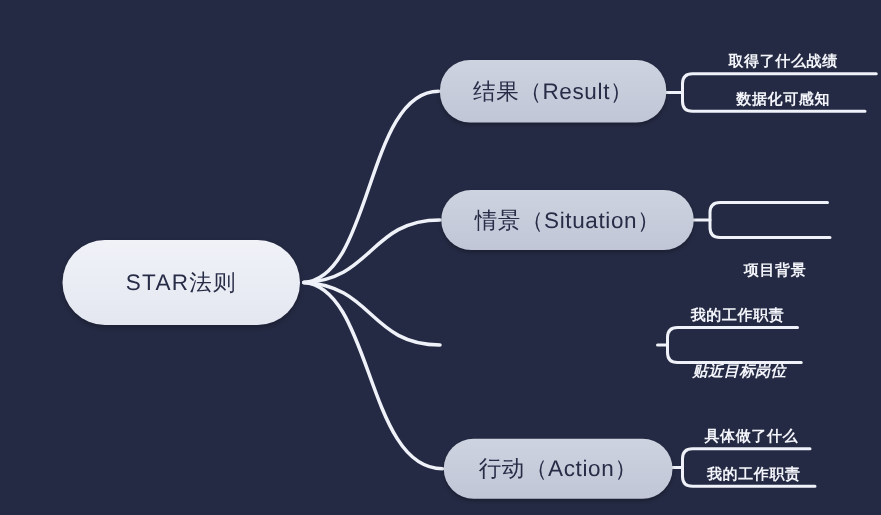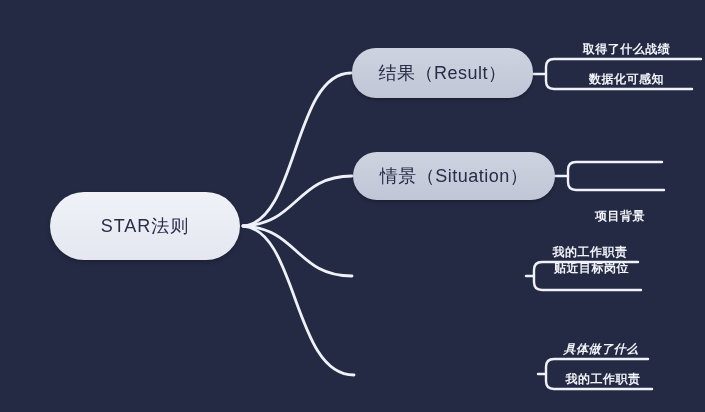--- a/index.html
+++ b/index.html
@@ -39,22 +39,22 @@
   .leaf{
     position:absolute;height:19px;line-height:19px;
     color:#f2f4f9;font-weight:bold;font-size:12px;
     text-align:center;white-space:nowrap;letter-spacing:.5px;
   }
   .l11{left:552px;top:40px;width:149px;}
   .l12{left:524px;top:70px;width:140px;text-align:right;}
   .l21{left:574px;top:143px;width:90px;}
   .l22{left:574px;top:171px;width:92px;margin-top:36px;}
   .l31{left:540px;top:243px;width:100px;}
-  .l32{left:540px;top:259px;width:103px;}
-  .l41{left:552px;top:340px;width:98px;font-style:italic;}
+  .l32{left:540px;top:288px;width:103px;font-style:italic;}
+  .l41{left:552px;top:340px;width:98px;}
   .l42{left:552px;top:370px;width:102px;}
 </style>
 </head>
 <body>
 
 <div class="canvas">
 
   <svg class="edges" width="705" height="412" viewBox="0 0 705 412">
 
     <path class="edge" d="M 243 226 C 298 222, 293 73, 351 73"></path>
@@ -69,20 +69,21 @@
     <path class="leafline" d="M 638 262 L 542 262 Q 534 262 534 270 L 534 282 Q 534 290 542 290 L 641 290"></path>
     <path class="leafline" d="M 526 276 L 534 276"></path>
     <path class="leafline" d="M 648 359 L 554 359 Q 546 359 546 367 L 546 381 Q 546 389 554 389 L 652 389"></path>
     <path class="leafline" d="M 538 374 L 546 374"></path>
   </svg>
 
   <div class="node root-node">STAR法则</div>
 
   <div class="node branch-node b1">结果（Result）</div>
   <div class="node branch-node b2">情景（Situation）</div>
+  <div class="node branch-node b4">行动（Action）</div>
 
   <div class="leaf l11">取得了什么战绩</div>
   <div class="leaf l12">数据化可感知</div>
   <div class="leaf l22">项目背景</div>
   <div class="leaf l31">我的工作职责</div>
   <div class="leaf l32">贴近目标岗位</div>
   <div class="leaf l41">具体做了什么</div>
   <div class="leaf l42">我的工作职责</div>
 
 </div>

